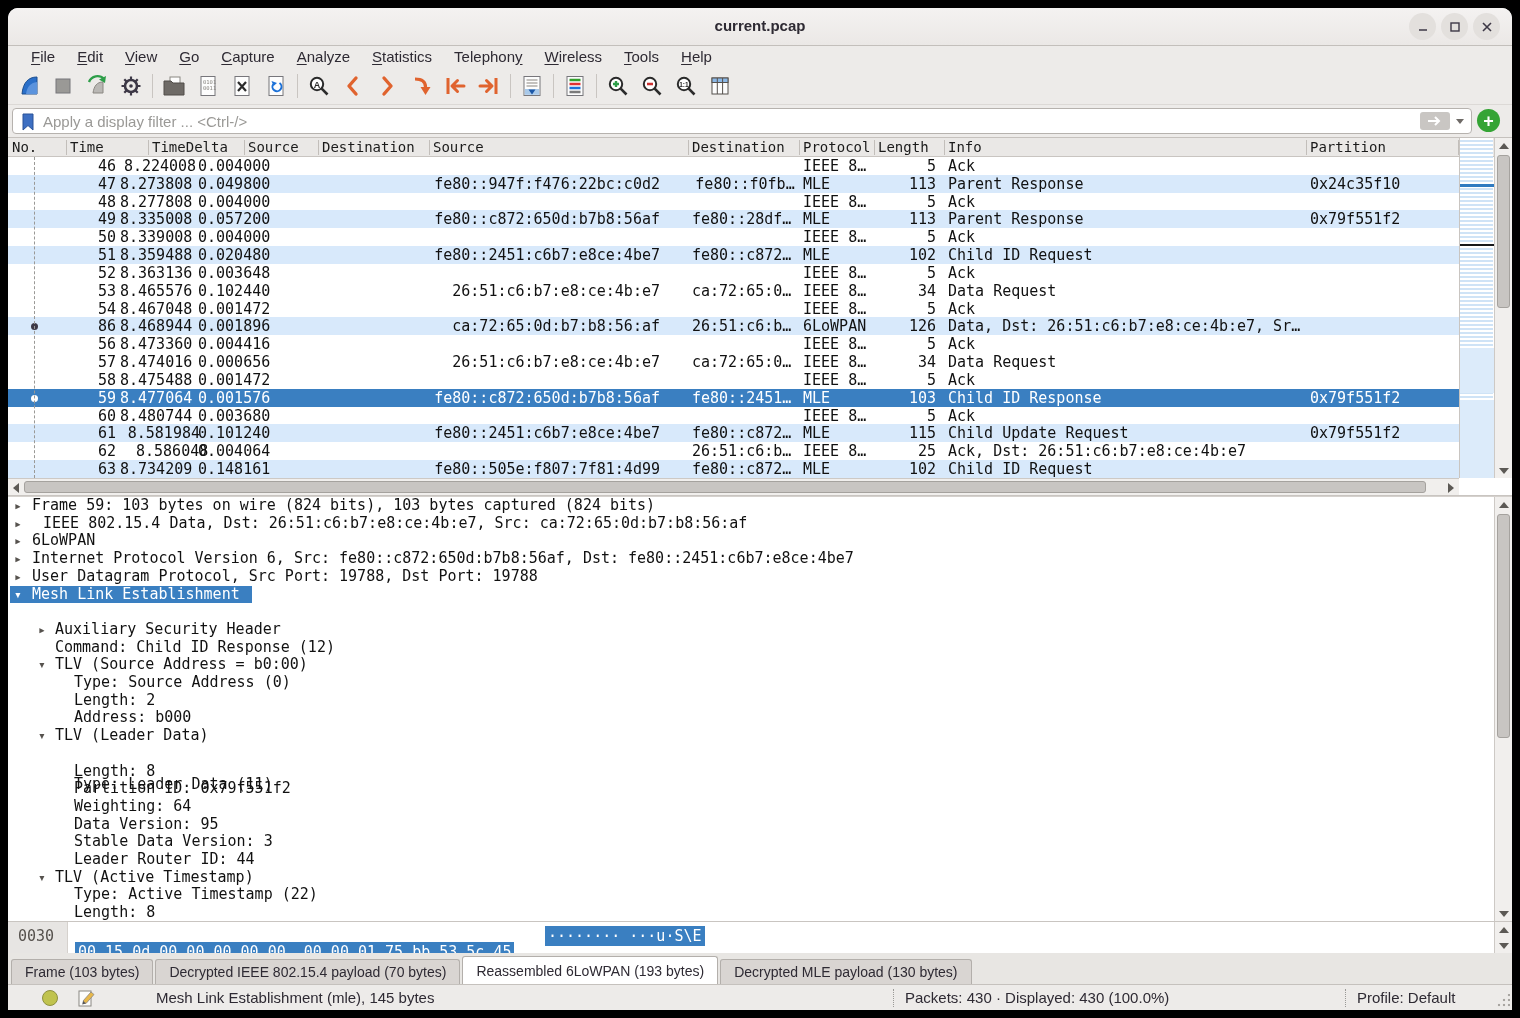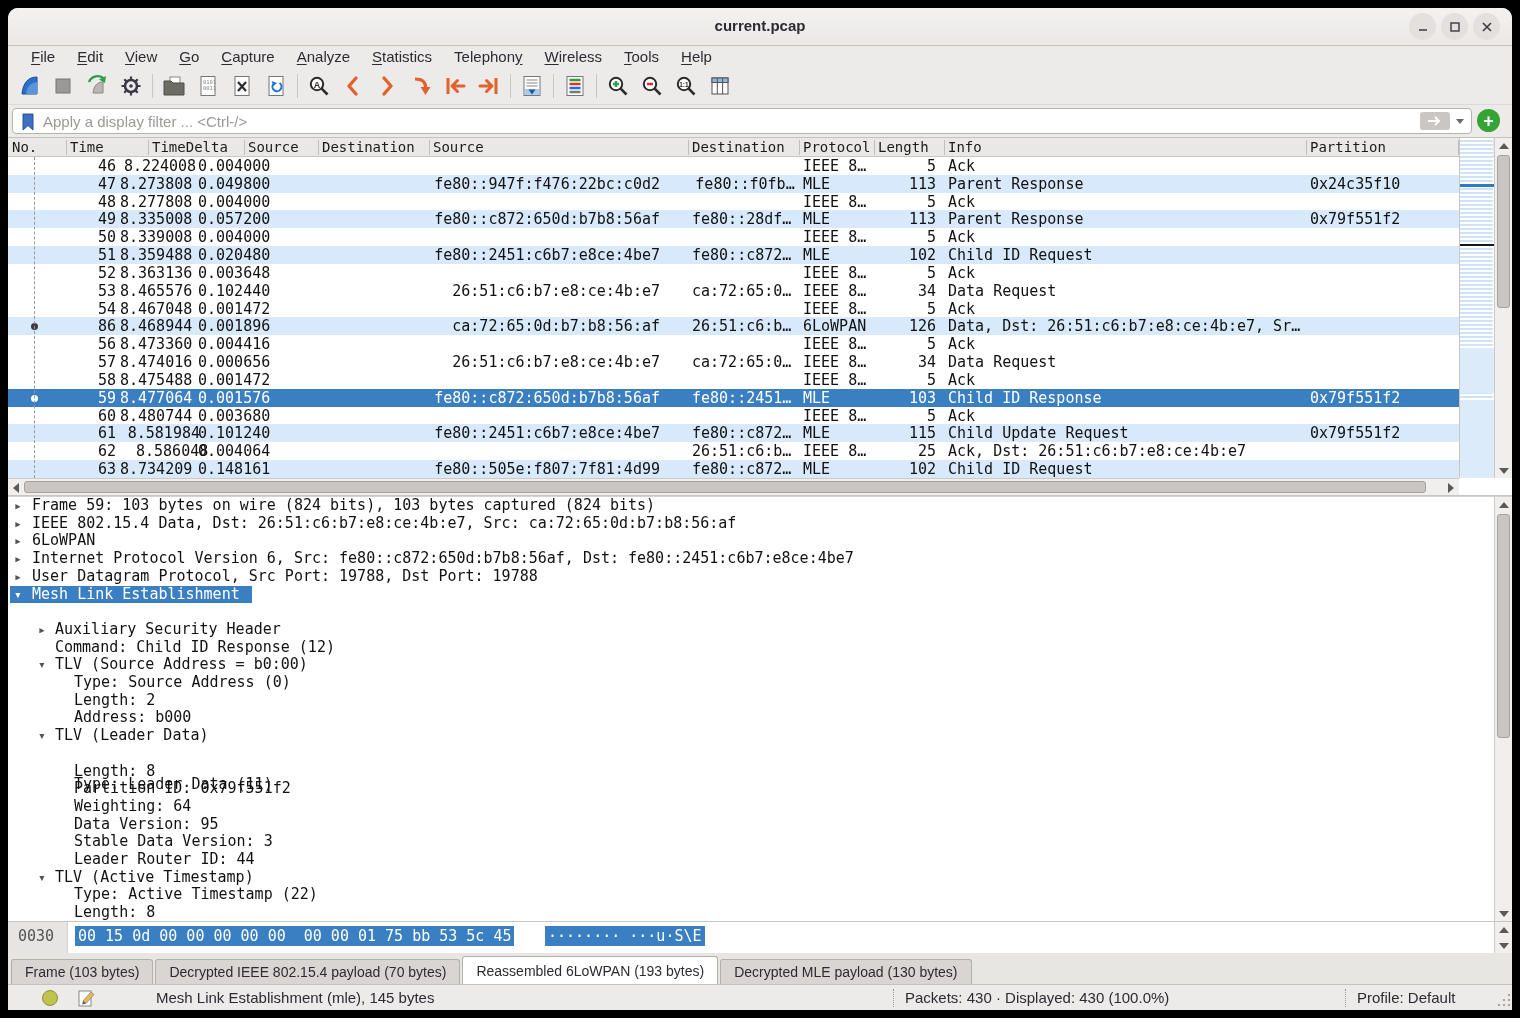--- a/index.html
+++ b/index.html
@@ -75,21 +75,21 @@
   .darrow{position:absolute;top:0;color:#56524e;font-size:13px;}
   .dlabel{position:absolute;top:0;}
   .dselbg{position:absolute;left:2px;top:0;height:17.7px;background:var(--sel);}
   .drow.sel .darrow,.drow.sel .dlabel{color:#fff;}
 
   
   .hexpane{height:32px;flex:0 0 32px;position:relative;background:#fff;border-top:1px solid #c9c5c1;
            font-family:var(--mono);font-size:15px;}
   .hex-offset-col{position:absolute;left:0;top:0;width:60px;height:31px;background:#e7e5e3;border-right:1px solid #d5d1cd;}
   .hex-offset{position:absolute;left:10px;top:5px;color:#55514d;}
-  .hex-bytes{position:absolute;left:67px;top:4px;background:var(--sel);color:#fff;padding:1px 3px;white-space:pre;}
+  .hex-bytes{position:absolute;left:67px;top:20px;background:var(--sel);color:#fff;padding:1px 3px;white-space:pre;}
   .hex-ascii{position:absolute;left:537px;top:4px;background:var(--sel);color:#fff;padding:1px 3px;white-space:pre;}
 
   
   .bytetabs{height:31px;flex:0 0 31px;background:#e8e6e3;display:flex;align-items:flex-end;padding-left:3px;position:relative;}
   .btab{font-size:14px;color:#2e2a33;padding:0 13px;border:1px solid #b3afab;border-bottom:none;background:#d9d5d2;
         height:25px;line-height:25px;border-radius:3px 3px 0 0;margin-right:2px;white-space:nowrap;}
   .btab.active{background:#fff;height:28px;line-height:28px;}
 
   
   .statusbar{height:26px;flex:0 0 26px;background:var(--chrome);border-top:1px solid var(--border);position:relative;
@@ -565,21 +565,21 @@
     <div class="vscroll" style="left:1486px;top:0;height:424px;">
       <div class="vs-arrow" style="top:0;">
           <div class="tri-up"></div>
         </div>
       <div class="vs-thumb" style="top:17px;height:224px;"></div>
       <div class="vs-arrow" style="top:409px;">
           <div class="tri-down"></div>
         </div>
     </div>
   <div class="drow" style="top: 0px;"><span class="darrow" style="left: 6px;">▸</span><span class="dlabel" style="left: 24px;">Frame 59: 103 bytes on wire (824 bits), 103 bytes captured (824 bits)</span></div>
-      <div class="drow" style="top: 17.7px;"><span class="darrow" style="left: 6px;">▸</span><span class="dlabel" style="left: 24px; text-align: right;">IEEE 802.15.4 Data, Dst: 26:51:c6:b7:e8:ce:4b:e7, Src: ca:72:65:0d:b7:b8:56:af</span></div>
+      <div class="drow" style="top: 17.7px;"><span class="darrow" style="left: 6px;">▸</span><span class="dlabel" style="left: 35px; text-align: right;">IEEE 802.15.4 Data, Dst: 26:51:c6:b7:e8:ce:4b:e7, Src: ca:72:65:0d:b7:b8:56:af</span></div>
       <div class="drow" style="top: 35.4px;"><span class="darrow" style="left: 6px;">▸</span><span class="dlabel" style="left: 24px;">6LoWPAN</span></div>
       <div class="drow" style="top: 53.1px;"><span class="darrow" style="left: 6px;">▸</span><span class="dlabel" style="left: 24px;">Internet Protocol Version 6, Src: fe80::c872:650d:b7b8:56af, Dst: fe80::2451:c6b7:e8ce:4be7</span></div>
       <div class="drow" style="top: 70.8px;"><span class="darrow" style="left: 6px;">▸</span><span class="dlabel" style="left: 24px;">User Datagram Protocol, Src Port: 19788, Dst Port: 19788</span></div>
       <div class="drow sel" style="top: 88.5px;"><div class="dselbg" style="width: 242.15px;"></div><span class="darrow" style="left: 6px;">▾</span><span class="dlabel" style="left: 24px;">Mesh Link Establishment</span></div>
       <div class="drow" style="top: 123.9px;"><span class="darrow" style="left: 30px;">▸</span><span class="dlabel" style="left: 47px;">Auxiliary Security Header</span></div>
       <div class="drow" style="top: 141.6px;"><span class="dlabel" style="left: 47px;">Command: Child ID Response (12)</span></div>
       <div class="drow" style="top: 159.3px;"><span class="darrow" style="left: 30px;">▾</span><span class="dlabel" style="left: 47px;">TLV (Source Address = b0:00)</span></div>
       <div class="drow" style="top: 177px;"><span class="dlabel" style="left: 66px;">Type: Source Address (0)</span></div>
       <div class="drow" style="top: 194.7px;"><span class="dlabel" style="left: 66px;">Length: 2</span></div>
       <div class="drow" style="top: 212.4px;"><span class="dlabel" style="left: 66px;">Address: b000</span></div>

